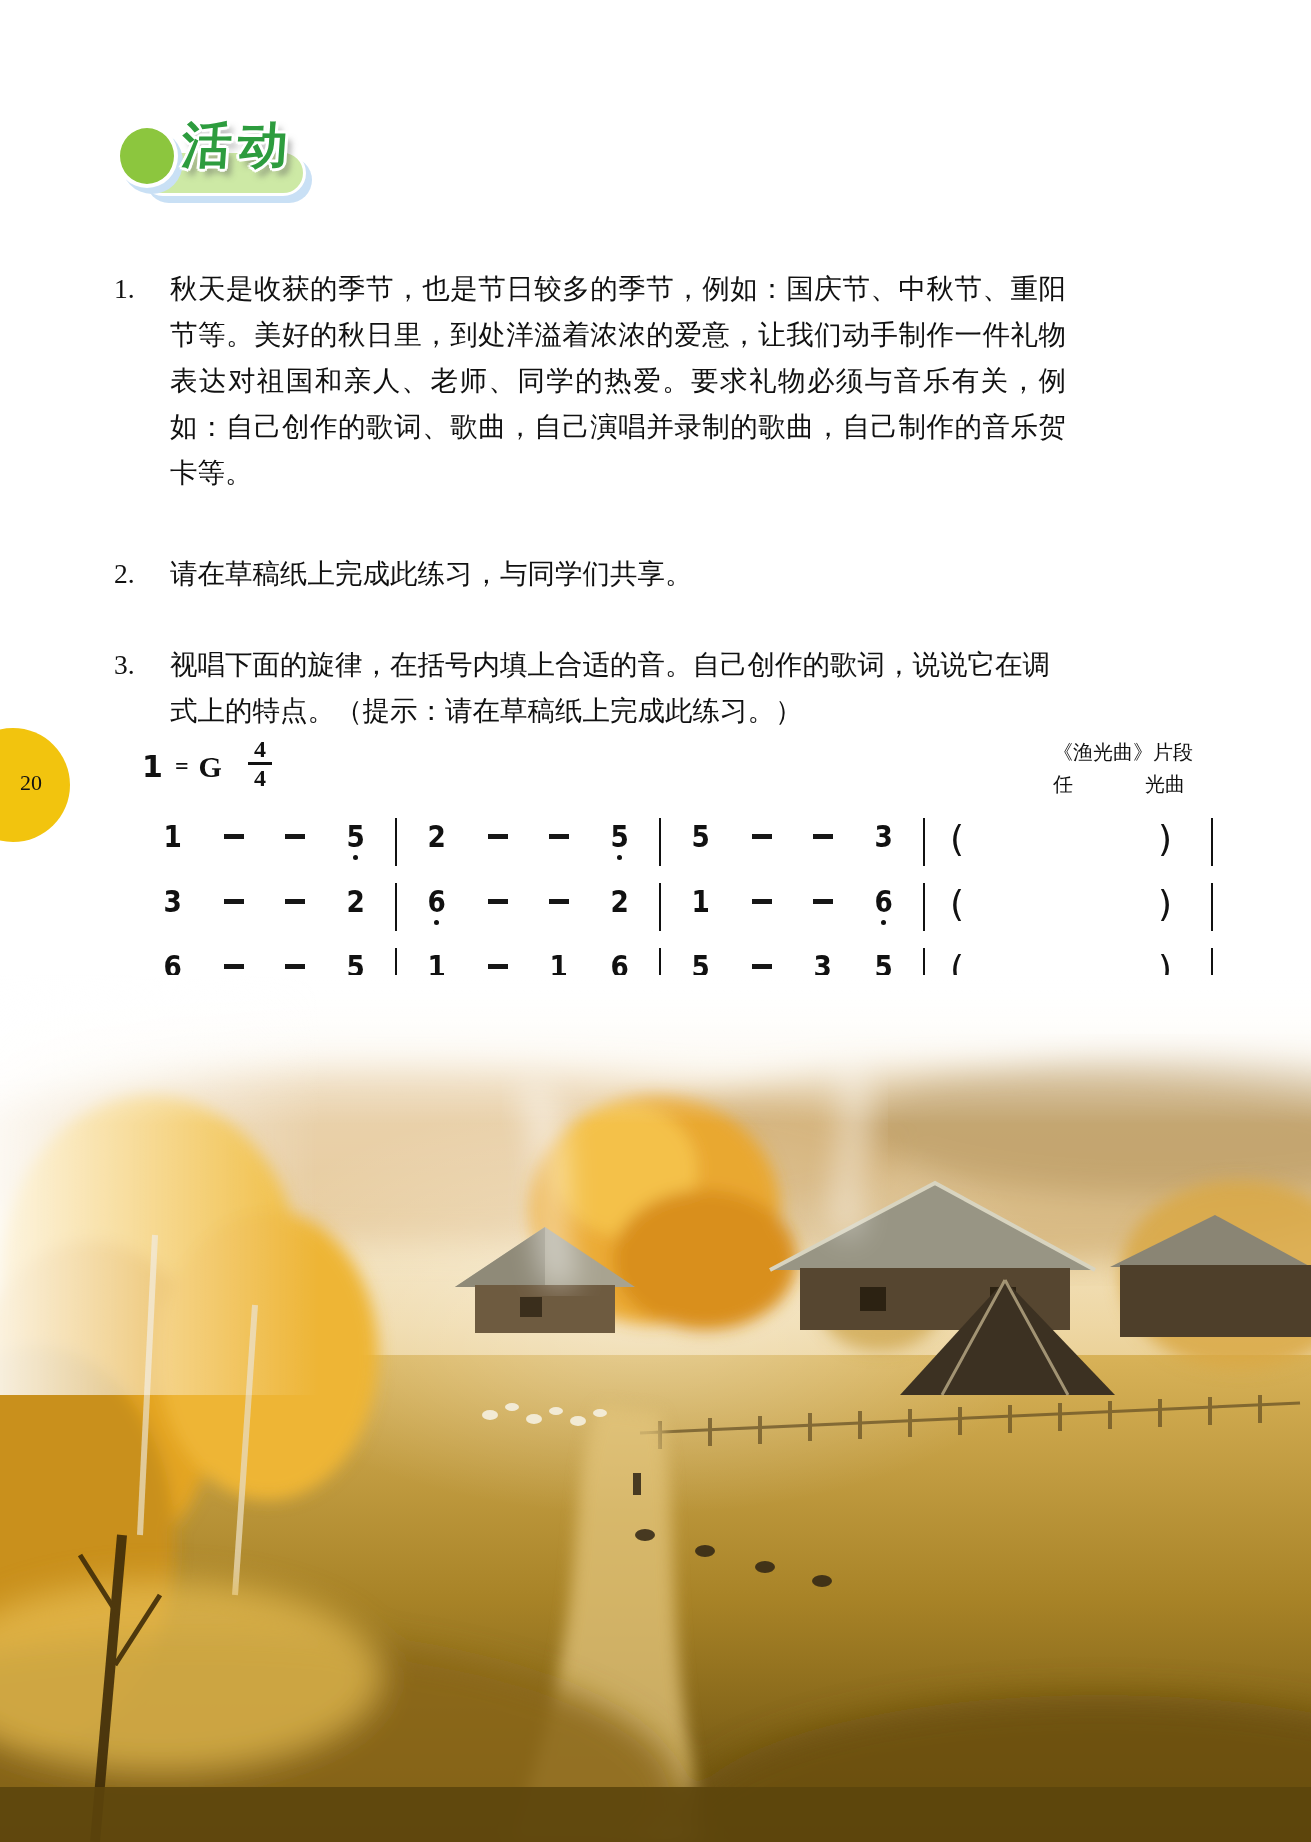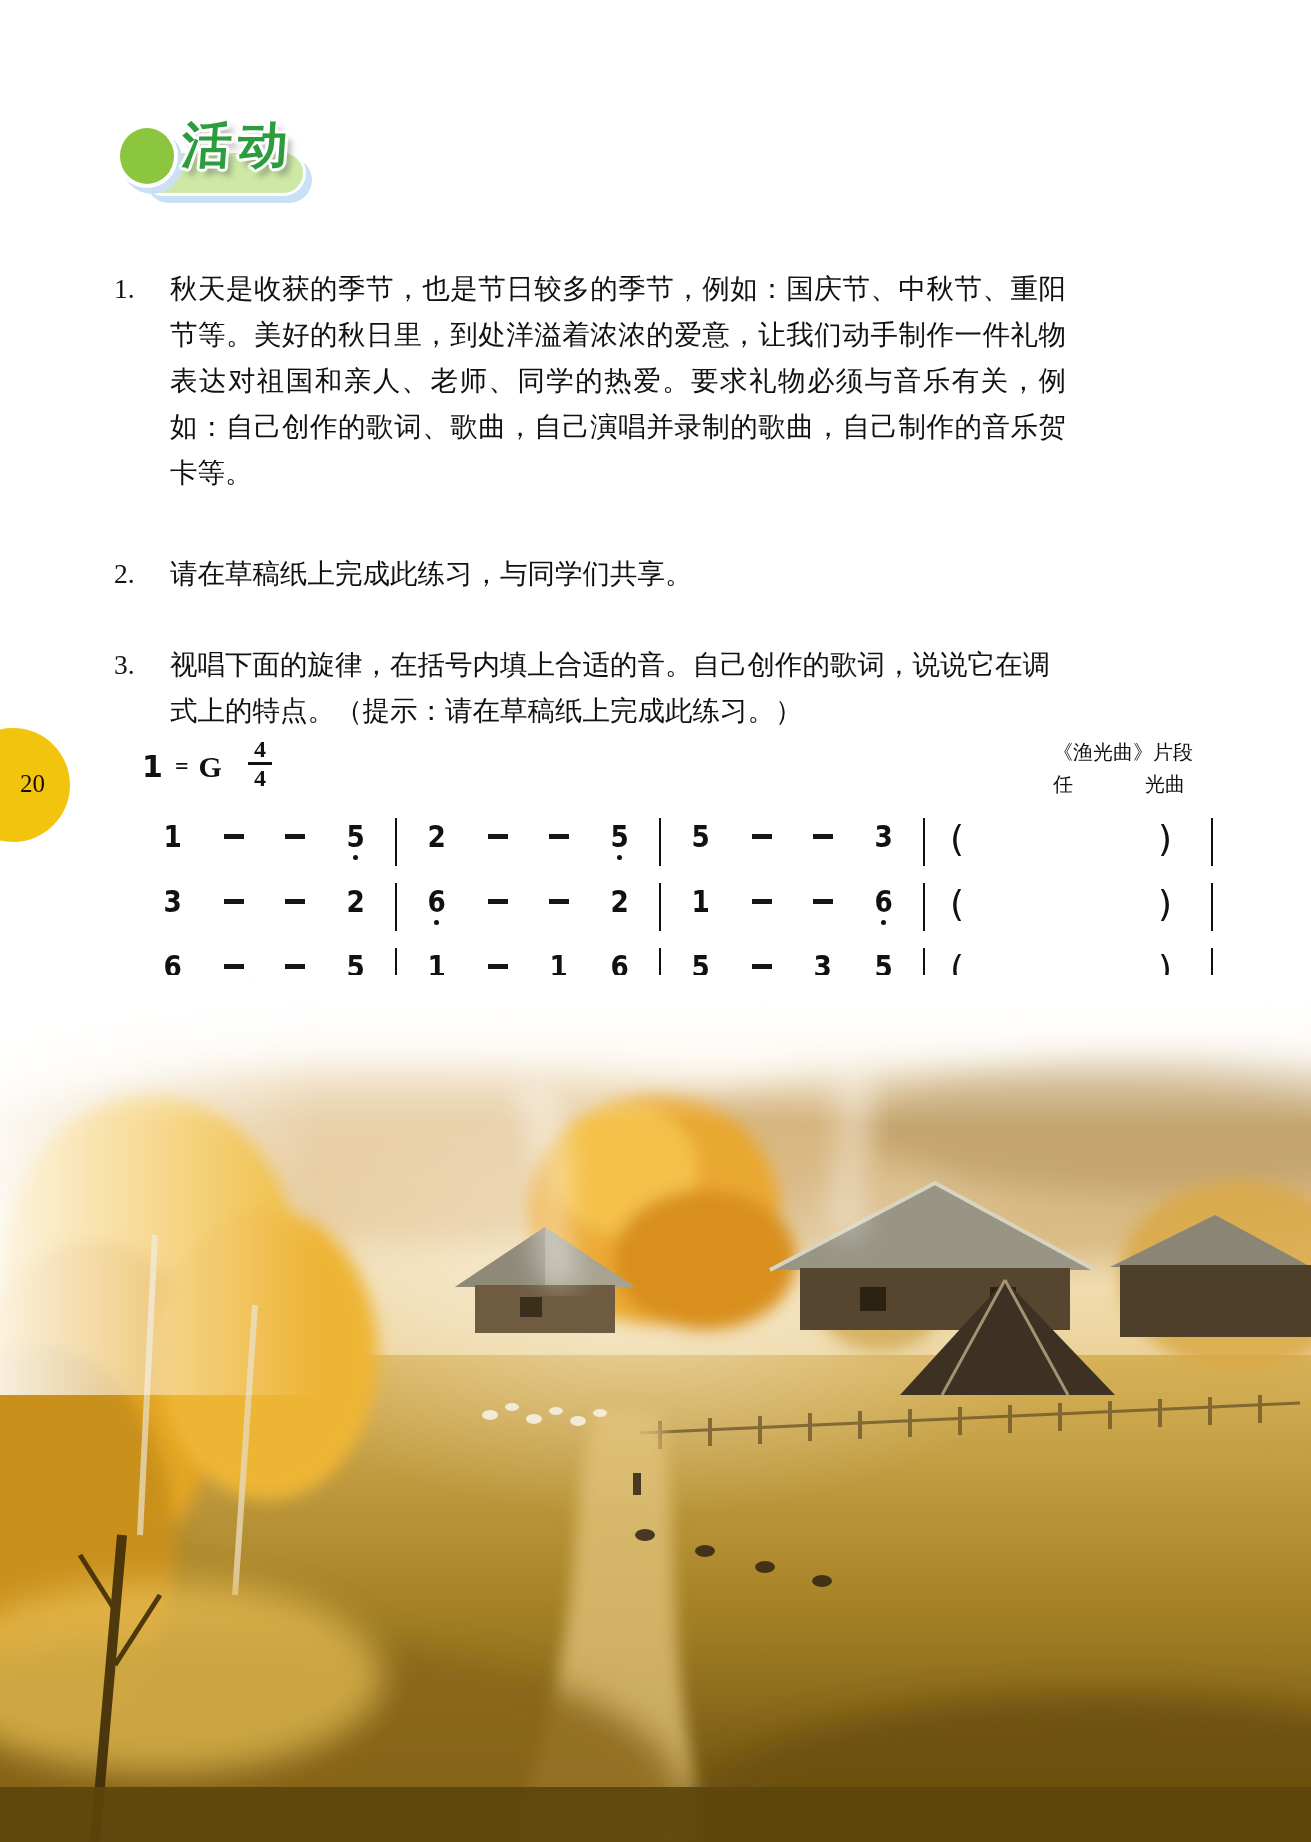--- a/index.html
+++ b/index.html
@@ -68,21 +68,21 @@
   .bar{width:2px; height:48px; background:#111; margin:0 9px;}
   .paren{font-family:"DejaVu Sans", sans-serif; font-weight:400; font-size:36px; line-height:42px;}
   .lp{margin-left:16px; width:208px; text-align:left;}
   .rp{width:44px; text-align:left;}
   .endbar{display:flex; margin-left:9px;}
   .endbar .thin{width:2px; height:48px; background:#111;}
   .endbar .thick{width:7px; height:48px; background:#111; margin-left:5px;}
   
   .page-badge{position:absolute; left:-44px; top:728px; width:114px; height:114px;
               border-radius:50%; background:#f2c40e;}
-  .page-num{position:absolute; left:64px; top:42px; font-size:25px; color:#111;}
+  .page-num{position:absolute; left:64px; top:42px; font-size:22px; color:#111;}
   
   .photo{position:absolute; left:0; top:975px; width:1311px; height:867px;}
 </style>
 </head>
 <body>
 
 <div class="page">
 
   <div class="badge">
     <div class="badge-pill"></div>

